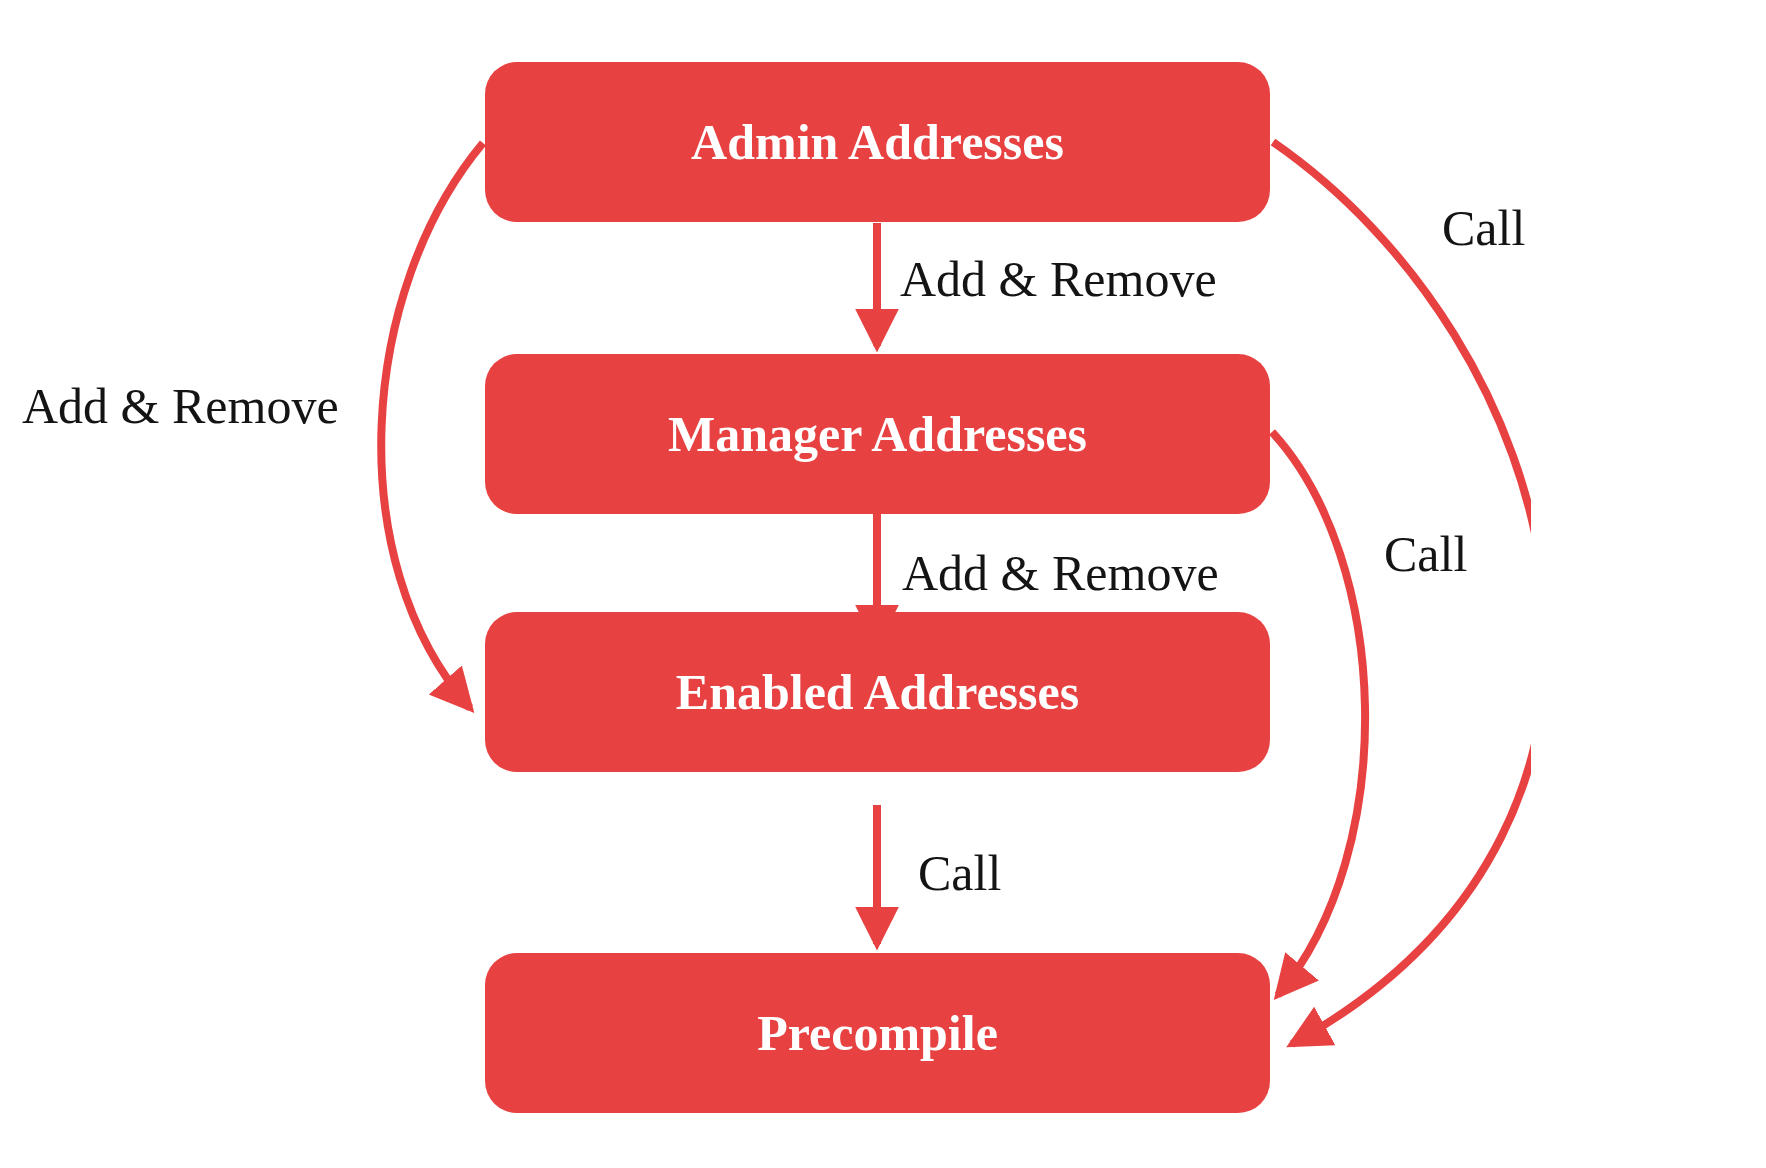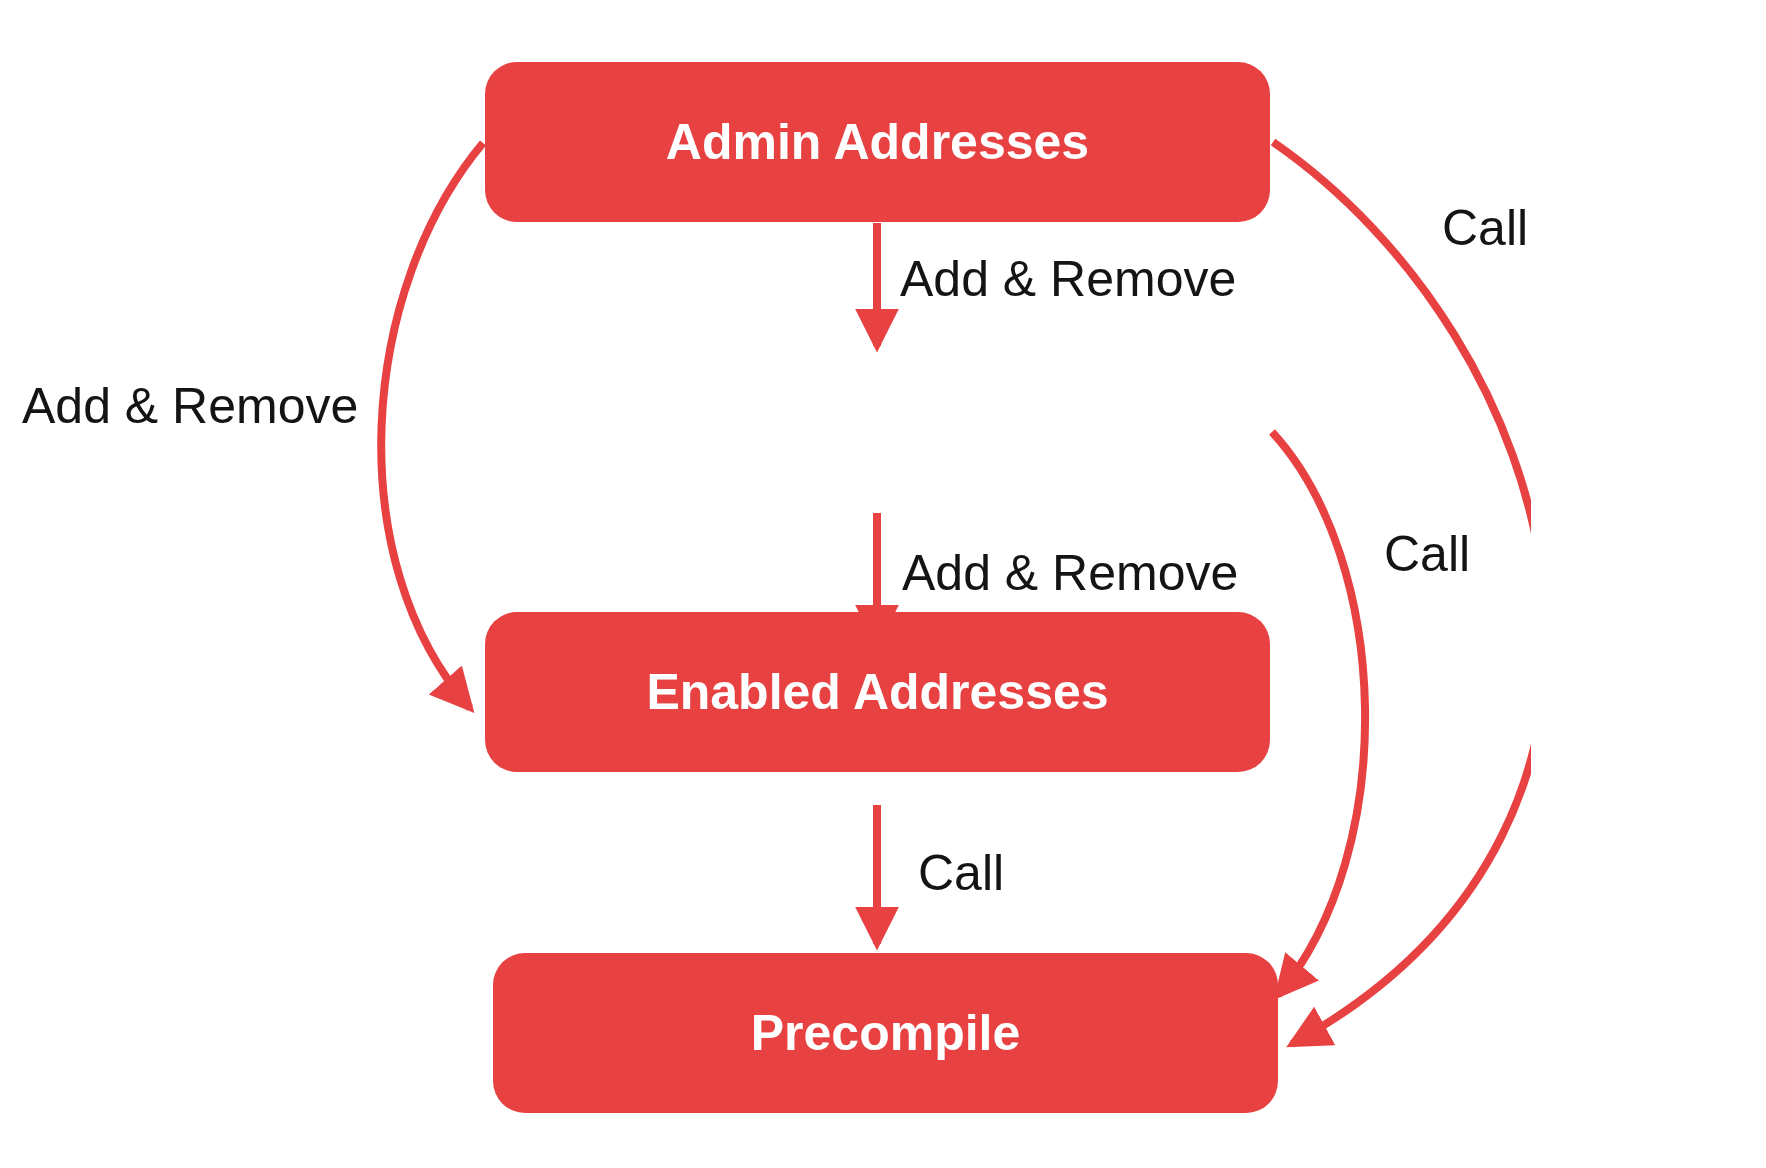--- a/index.html
+++ b/index.html
@@ -6,21 +6,21 @@
     margin: 0;
     padding: 0;
     background: #ffffff;
   }
   .canvas {
     position: relative;
     width: 1531px;
     height: 1168px;
     background: #ffffff;
     overflow: hidden;
-    font-family: Liberation Sans, sans-serif;
+    font-family: Liberation Serif, serif;
   }
   .edges-layer {
     position: absolute;
     left: 0;
     top: 0;
     width: 1766px;
     height: 1168px;
   }
   .edge {
     fill: none;
@@ -41,21 +41,21 @@
     font-size: 50px;
     font-weight: bold;
     display: flex;
     align-items: center;
     justify-content: center;
     white-space: nowrap;
   }
   .node-admin      { top: 62px; }
   .node-manager    { top: 354px; }
   .node-enabled    { top: 612px; }
-  .node-precompile { top: 953px; margin-left: 8px; }
+  .node-precompile { top: 953px; }
   .edge-label {
     position: absolute;
     color: var(--ink, #141414);
     font-size: 50px;
     line-height: 1;
     white-space: nowrap;
   }
   .label-admin-manager      { left: 900px;  top: 254px; }
   .label-manager-enabled    { left: 902px;  top: 548px; }
   .label-enabled-precompile { left: 918px;  top: 848px; }
@@ -77,20 +77,21 @@
 
     <path class="edge" d="M 877 223 V 346" marker-end="url(#ah)"></path>
     <path class="edge" d="M 877 513 V 642" marker-end="url(#ah)"></path>
     <path class="edge" d="M 877 805 V 944" marker-end="url(#ah)"></path>
     <path class="edge" d="M 483 143 C 360 290 340 560 470 708" marker-end="url(#ah)"></path>
     <path class="edge" d="M 1273 142 C 1560 340 1700 820 1292 1044" marker-end="url(#ah)"></path>
     <path class="edge" d="M 1272 432 C 1390 560 1400 850 1278 995" marker-end="url(#ah)"></path>
   </svg>
 
   <div class="node node-admin">Admin Addresses</div>
+  <div class="node node-manager">Manager Addresses</div>
   <div class="node node-enabled">Enabled Addresses</div>
   <div class="node node-precompile">Precompile</div>
 
   <div class="edge-label label-admin-manager">Add &amp; Remove</div>
   <div class="edge-label label-manager-enabled">Add &amp; Remove</div>
   <div class="edge-label label-enabled-precompile">Call</div>
   <div class="edge-label label-admin-enabled">Add &amp; Remove</div>
   <div class="edge-label label-admin-precompile">Call</div>
   <div class="edge-label label-manager-precompile">Call</div>
 

